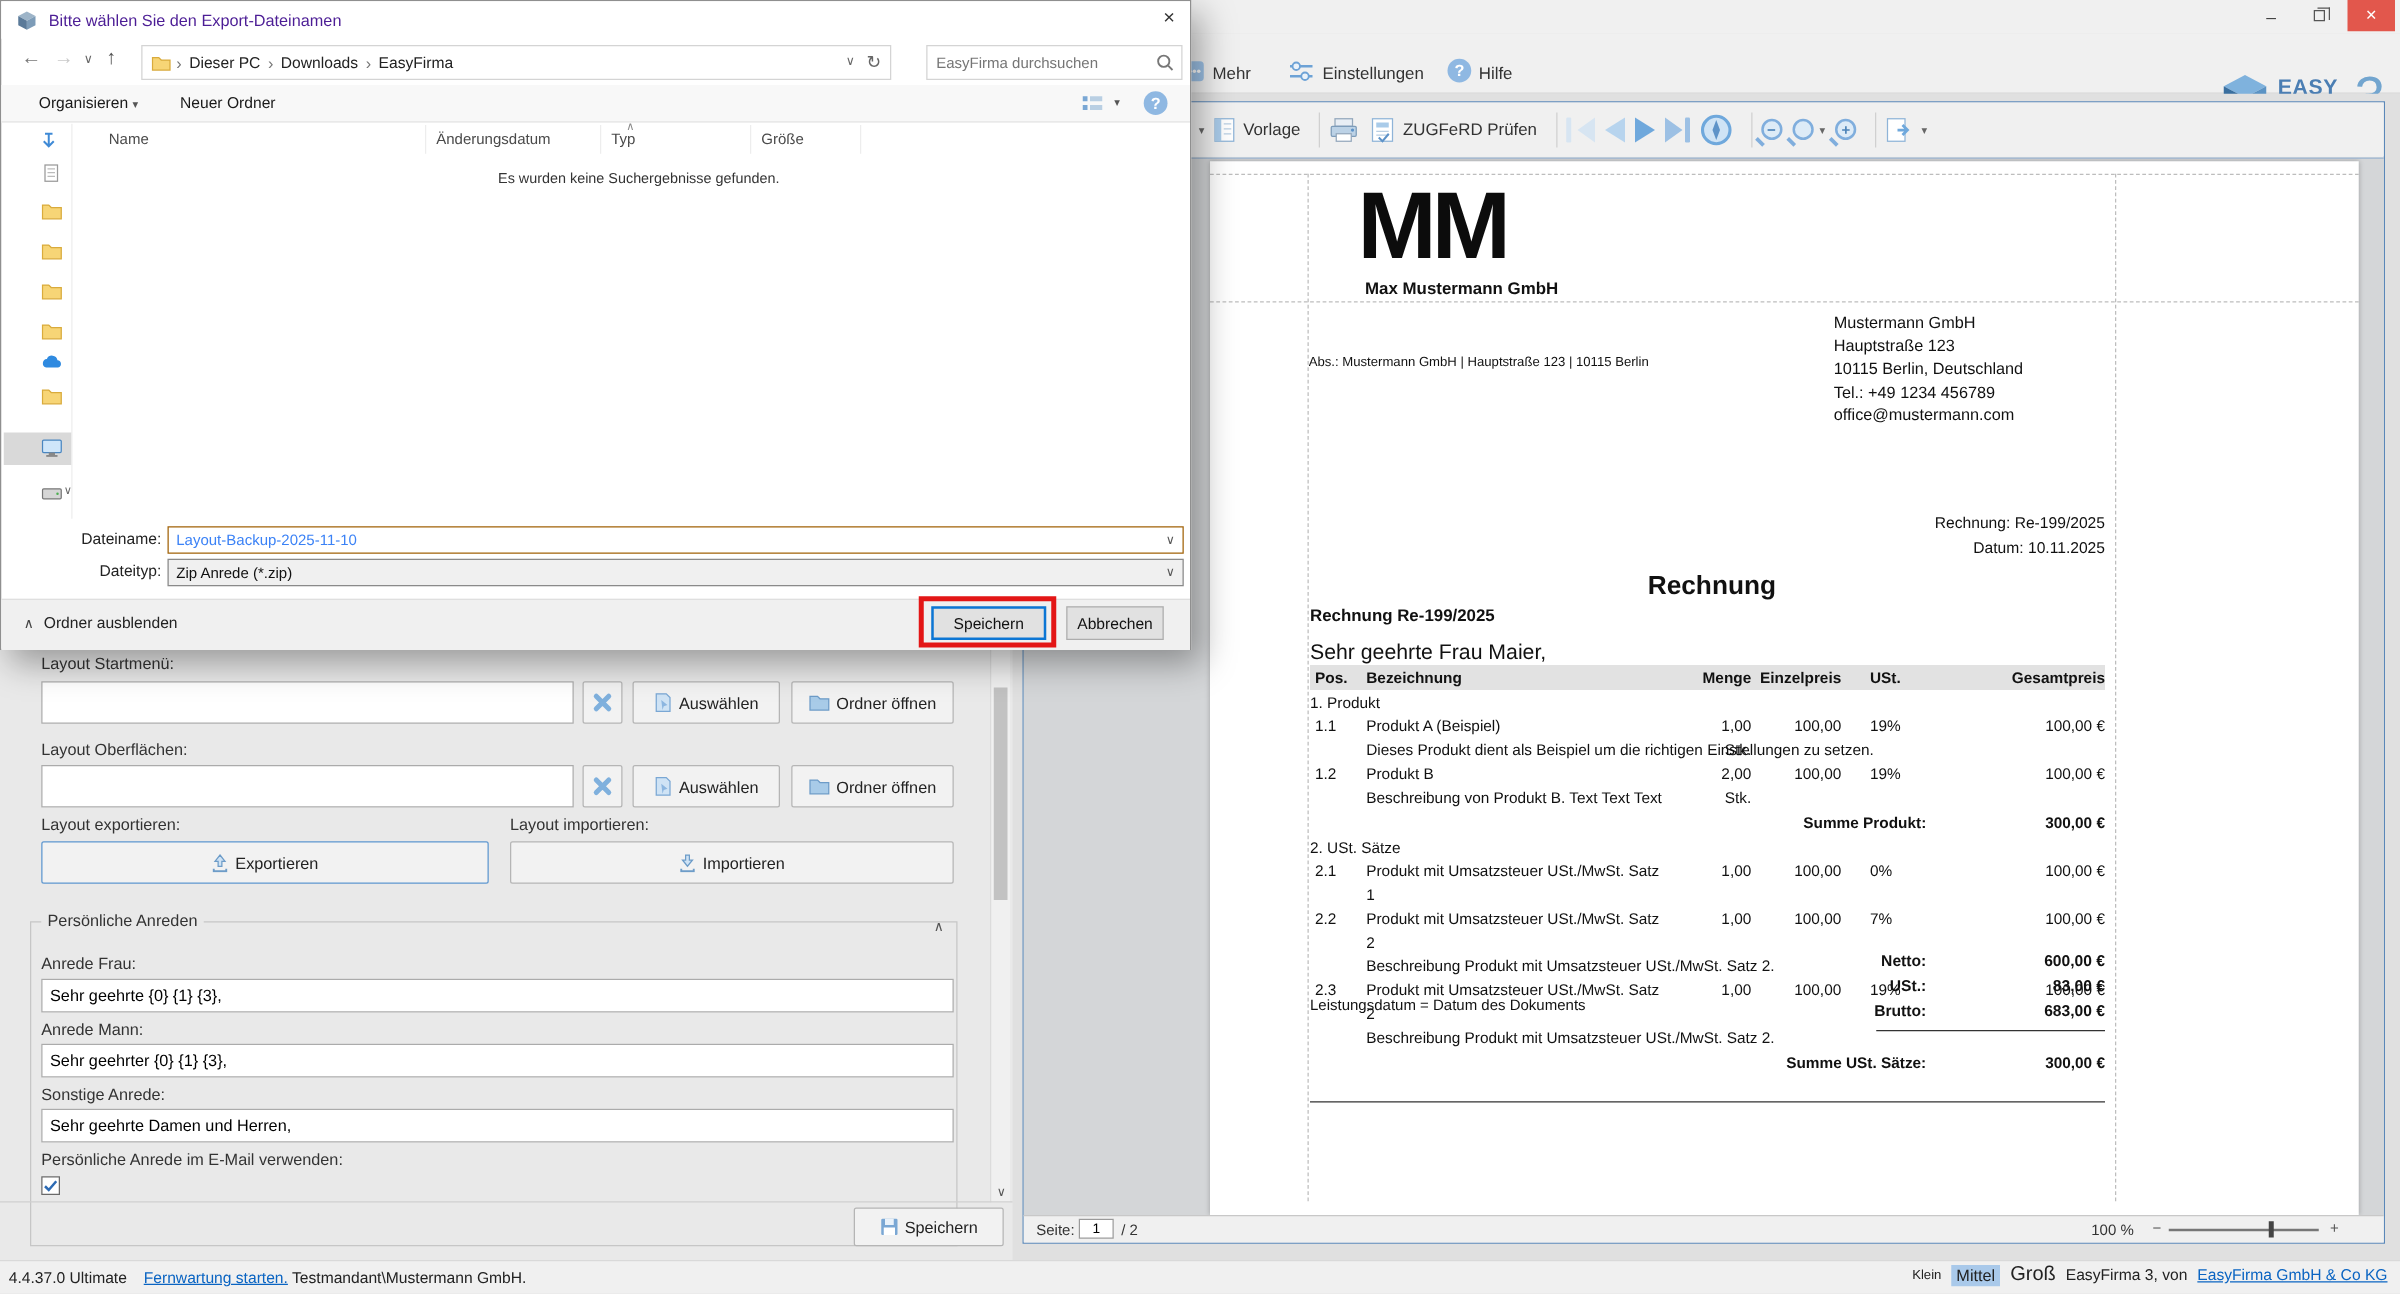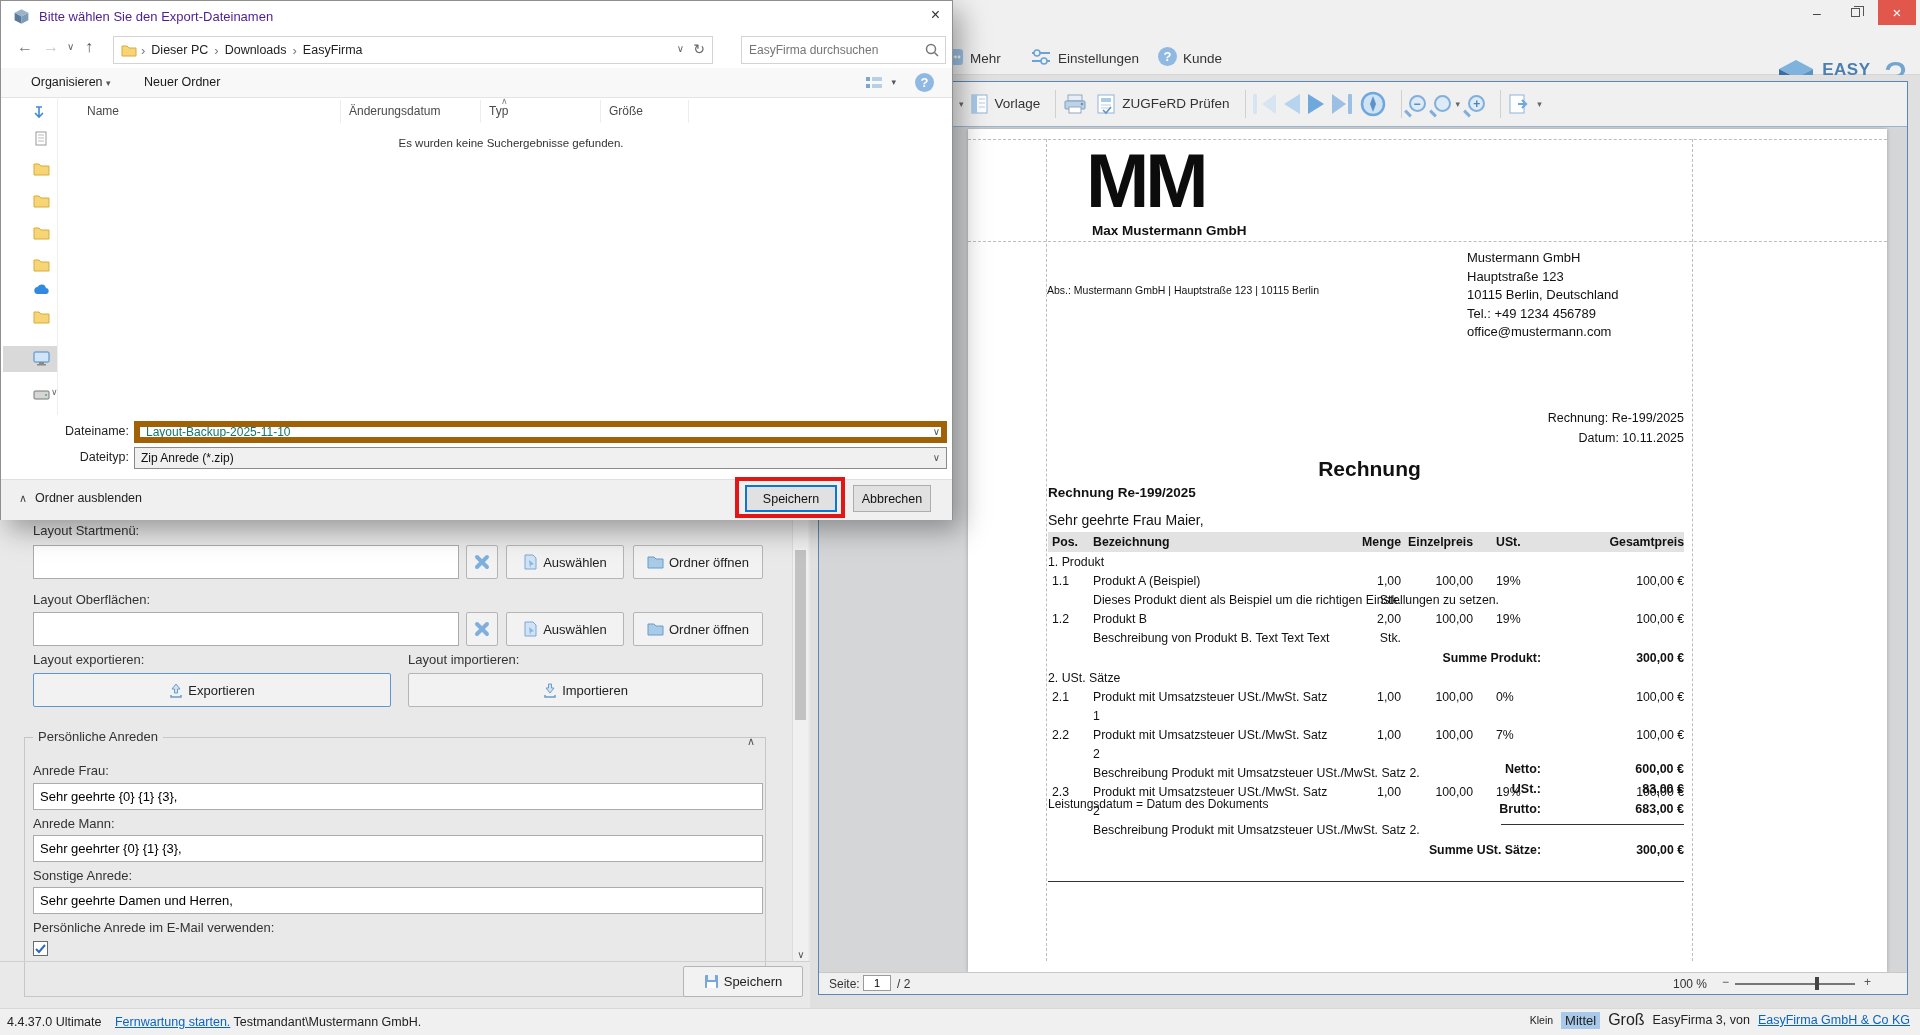--- a/index.html
+++ b/index.html
@@ -55,21 +55,21 @@
 .dash-v{position:absolute;border-left:1px dashed #bdbdbd}
 .inv{font-size:12.5px;color:#111}
 .inv-logo{position:absolute;left:118px;top:14px;font-size:76px;font-weight:800;letter-spacing:-4px;line-height:76px;color:#0c0c0c}
 .inv-logo-sub{position:absolute;left:124px;top:94px;font-weight:bold;font-size:13.5px}
 .inv-sender{position:absolute;left:499px;top:120px;line-height:18.5px;font-size:13px}
 .inv-abs{position:absolute;left:79px;top:155px;font-size:10.5px}
 .inv-rcpt{position:absolute;left:92px;top:184px;line-height:20px;font-size:13px}
 .inv-meta{position:absolute;right:203px;top:280px;text-align:right;line-height:19.5px;font-size:12.5px}
 .inv-title{position:absolute;left:78px;top:328px;width:647px;text-align:center;font-size:21px;font-weight:bold}
 .inv-subtitle{position:absolute;left:80px;top:356px;font-weight:bold;font-size:13.5px}
-.inv-greet{position:absolute;left:80px;top:383px;font-size:14px}
+.inv-greet{position:absolute;left:80px;top:383px;font-size:17px}
 .inv-table{position:absolute;left:80px;top:403px;width:636px;font-size:12.3px}
 .tr{display:grid;grid-template-columns:45px 262px 46px 72px 16px 52px 143px;height:19px;line-height:19px}
 .tr.th{background:#e2e2e2;font-weight:bold;height:20px;line-height:20px}
 .c-qty,.c-unit,.c-total{text-align:right}
 .c-vat{padding-left:7px}
 .tr-group{font-weight:normal;height:20px;line-height:20px}
 .tr-desc{display:grid;grid-template-columns:45px 591px;height:19px;line-height:19px}
 .tr-sum{display:grid;grid-template-columns:493px 143px;font-weight:bold;height:20px;line-height:20px}
 .tr-sum span:first-child{text-align:right}
 .tr-sum span:last-child{text-align:right}
@@ -88,21 +88,21 @@
 .search-box{position:absolute;left:740px;top:35px;width:205px;height:28px;border:1px solid #d4d4d4;background:#fff}
 .search-box input{position:absolute;left:7px;top:4px;width:170px;height:18px;border:none;outline:none;font-size:12px;color:#555;font-family:"Liberation Sans",sans-serif}
 .cmdbar{position:absolute;left:0;top:67px;width:951px;height:30px;background:#f8f8f8;border-bottom:1px solid #e4e4e4;font-size:12.5px;color:#1a1a1a}
 .hdr-row{position:absolute;left:58px;top:99px;width:893px;height:23px;display:flex;font-size:12px;color:#4a4a4a}
 .hdr-cell{border-right:1px solid #ededed;padding:4px 0 0 8px;height:23px}
 .sidebar{position:absolute;left:0;top:98px;width:57px;height:316px;border-right:1px solid #eee}
 .sb-ico{position:absolute;left:32px;width:17px;height:15px}
 .sel-row{position:absolute;left:2px;top:247px;width:54px;height:26px;background:#d9d9d9}
 .empty-msg{position:absolute;left:300px;top:136px;width:420px;text-align:center;font-size:11.5px;color:#333}
 .fn-label{position:absolute;width:122px;text-align:right;font-size:12.5px;color:#222}
-.fn-input{position:absolute;left:133px;width:813px;height:22px;border:6px solid #a16207;background:#fff;font-size:12px;color:#0f766e;padding:0 20px 0 6px;font-family:"Liberation Sans",sans-serif;outline:none}
+.fn-input{position:absolute;left:133px;width:813px;height:22px;border:1px solid #a16207;background:#fff;font-size:12px;color:#3b82f6;padding:0 20px 0 6px;font-family:"Liberation Sans",sans-serif;outline:none}
 .fn-combo{position:absolute;left:133px;width:813px;height:22px;border:1px solid #8a8a8a;background:#f0f0f0;font-size:12px;color:#111;line-height:20px;padding-left:6px}
 .combo-caret{position:absolute;right:6px;top:4px;font-size:10px;color:#555}
 .dlg-footer{position:absolute;left:0;top:478px;width:951px;height:41px;background:#f0f0f0;border-top:1px solid #dfdfdf}
 .btn{position:absolute;height:27px;background:#e1e1e1;border:1px solid #adadad;font-size:12.5px;color:#111;display:flex;align-items:center;justify-content:center;cursor:pointer;font-family:"Liberation Sans",sans-serif}
 .btn.default{border:2px solid #0c76d4}
 .red-annot{position:absolute;left:735px;top:477px;width:110px;height:41px;border:4px solid #e31616;z-index:20;pointer-events:none}
 .icon-svg{display:inline-block;vertical-align:middle}
 </style>
 </head>
 <body>
@@ -129,21 +129,21 @@
     <svg class="icon-svg" width="22" height="18">
         <line x1="2" y1="5" x2="20" y2="5" stroke="#6da2d6" stroke-width="2"></line>
         <circle cx="7" cy="5" r="3" fill="#eaf2fa" stroke="#6da2d6" stroke-width="1.5"></circle>
         <line x1="2" y1="13" x2="20" y2="13" stroke="#6da2d6" stroke-width="2"></line>
         <circle cx="14" cy="13" r="3" fill="#eaf2fa" stroke="#6da2d6" stroke-width="1.5"></circle>
       </svg>
     <span>Einstellungen</span>
   </div>
   <div class="tb-item" style="left:1158px">
     <span class="help-circle">?</span>
-    <span>Kunde</span>
+    <span>Hilfe</span>
   </div>
   <div class="logo-wrap">
     <svg width="42" height="42" viewBox="0 0 42 42">
       <polygon points="21,3 38,12 21,21 4,12" fill="#7fb2dd"></polygon>
       <polygon points="4,12 21,21 21,39 4,30" fill="#3a6f9f"></polygon>
       <polygon points="38,12 21,21 21,39 38,30" fill="#5b93c4"></polygon>
     </svg>
     <div class="logo-words">
       <span>EASY</span>
       <span>FIRMA</span>

